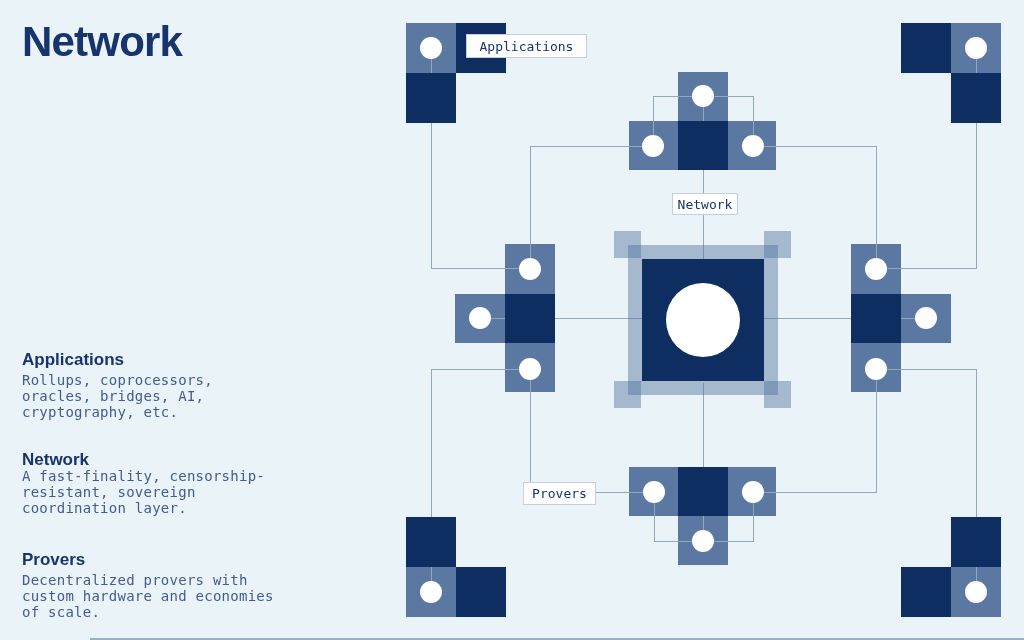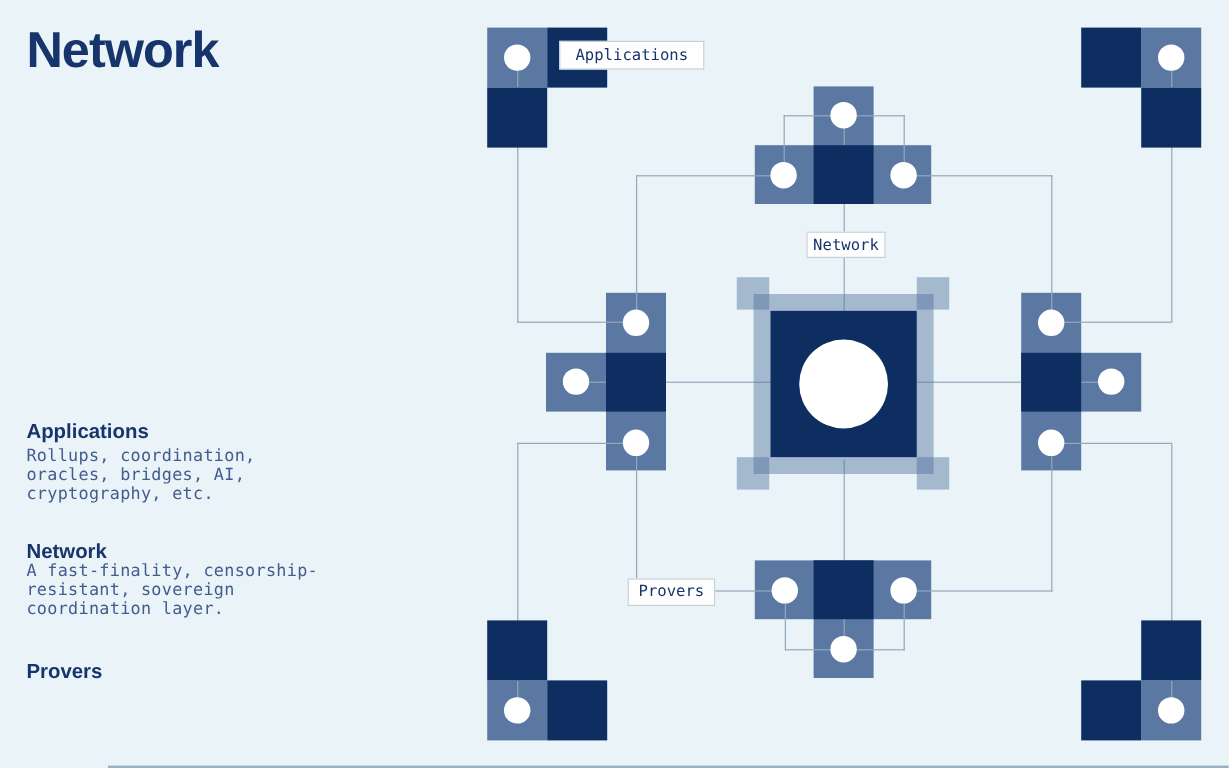--- a/index.html
+++ b/index.html
@@ -57,30 +57,33 @@
 </head>
 <body>
 
 <div class="canvas">
 
   <div class="abs title">
     <div>Network</div>
   </div>
 
   <div class="abs sec-h" style="top:350px">Applications</div>
-  <div class="abs sec-b" style="top:372px">Rollups, coordination,
+  <div class="abs sec-b" style="top:372px">Rollups, coprocessors,
 oracles, bridges, AI,
 cryptography, etc.</div>
 
   <div class="abs sec-h" style="top:450px">Network</div>
   <div class="abs sec-b" style="top:468px">A fast-finality, censorship-
 resistant, sovereign
 coordination layer.</div>
 
   <div class="abs sec-h" style="top:550px">Provers</div>
+  <div class="abs sec-b" style="top:572px">Decentralized provers with
+custom hardware and economies
+of scale.</div>
 
   <div class="abs lt" style="left:406px;top:23px;width:50px;height:50px"></div>
   <div class="abs lt" style="left:951px;top:23px;width:50px;height:50px"></div>
   <div class="abs lt" style="left:406px;top:567px;width:50px;height:50px"></div>
   <div class="abs lt" style="left:951px;top:567px;width:50px;height:50px"></div>
 
   <div class="abs lt" style="left:678px;top:72px;width:50px;height:98px"></div>
   <div class="abs lt" style="left:629px;top:121px;width:147px;height:49px"></div>
   <div class="abs lt" style="left:678px;top:467px;width:50px;height:98px"></div>
   <div class="abs lt" style="left:629px;top:467px;width:147px;height:49px"></div>

